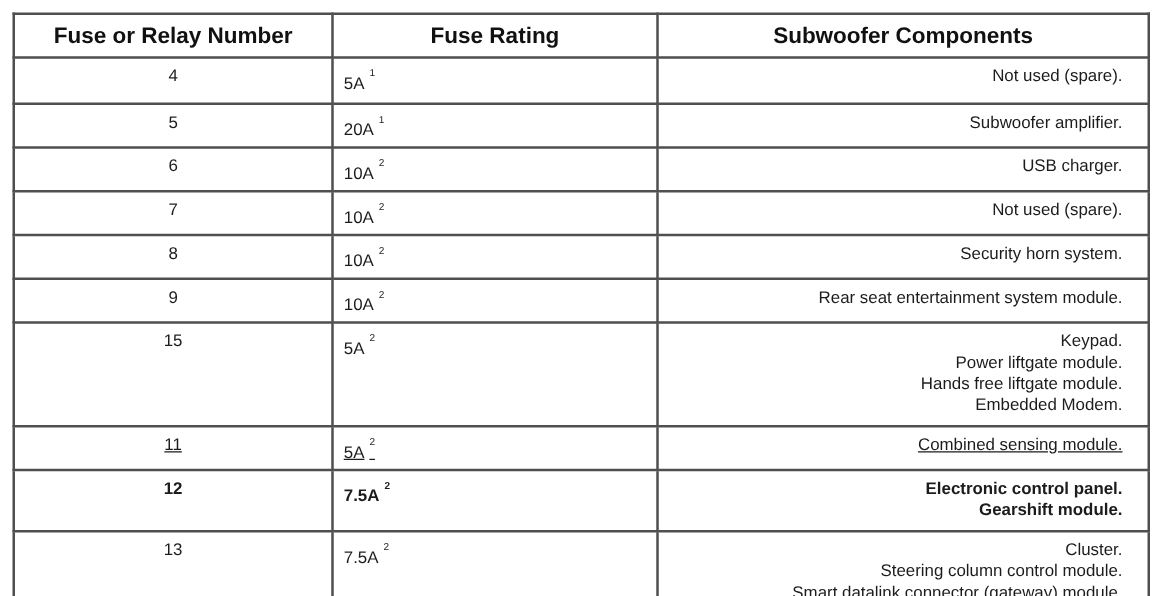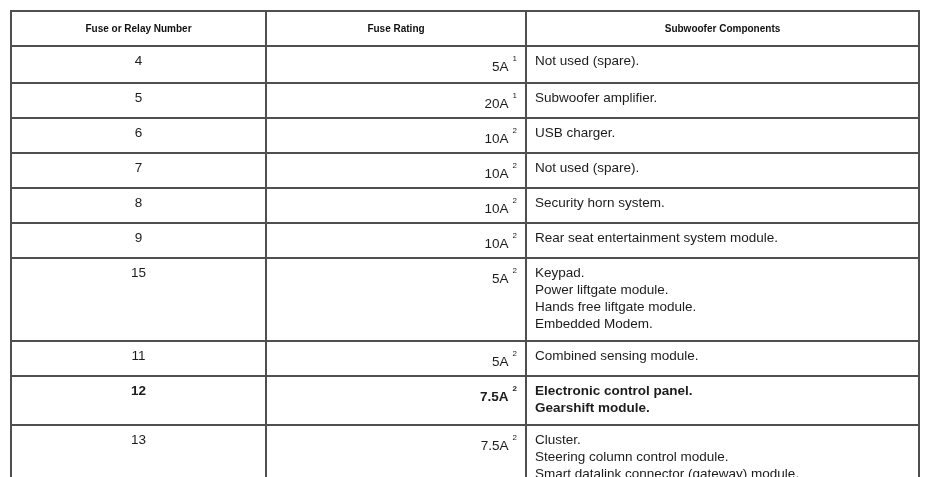--- a/index.html
+++ b/index.html
@@ -29,58 +29,58 @@
 
   table.fuse-table th,
   table.fuse-table td {
     border: 2px solid #4f4f4f;
     vertical-align: top;
     font-size: 13.5px;
     line-height: 17px;
     background: #ffffff;
   }
   table.fuse-table th {
-    font-size: 10px;
+    font-size: 18px;
     font-weight: bold;
     color: #111111;
     text-align: center;
     padding: 4px 24px;
     height: 25px;
     vertical-align: middle;
   }
   thead tr { height: 25px; }
   tbody tr:nth-child(1)  { height: 37px; }
   tbody tr:nth-child(2)  { height: 34px; }
   tbody tr:nth-child(3)  { height: 33px; }
   tbody tr:nth-child(4)  { height: 33px; }
   tbody tr:nth-child(5)  { height: 34px; }
   tbody tr:nth-child(6)  { height: 35px; }
   tbody tr:nth-child(7)  { height: 79px; }
-  tbody tr:nth-child(8)  { height: 32px; }
+  tbody tr:nth-child(8)  { height: 32px; text-decoration: underline; }
   tbody tr:nth-child(9)  { height: 48px; font-weight: bold; }
   tbody tr:nth-child(10) { height: 60px; }
 
   td.num {
     text-align: center;
     padding: 5px 8px;
   }
   td.rating {
-    text-align: right;
+    text-align: left;
     padding: 11px 8px 5px 8px;
   }
   td.rating sup {
     font-size: 8px;
     line-height: 0;
     position: relative;
     top: -5px;
     margin-left: 4px;
   }
   td.components {
-    text-align: left;
-    padding: 5px 8px 8px 8px;
+    text-align: right;
+    padding: 5px 20px 8px 8px;
   }
 </style>
 </head>
 <body>
 
 <div class="page">
   <table class="fuse-table">
     <colgroup>
       <col class="c-number">
       <col class="c-rating">

